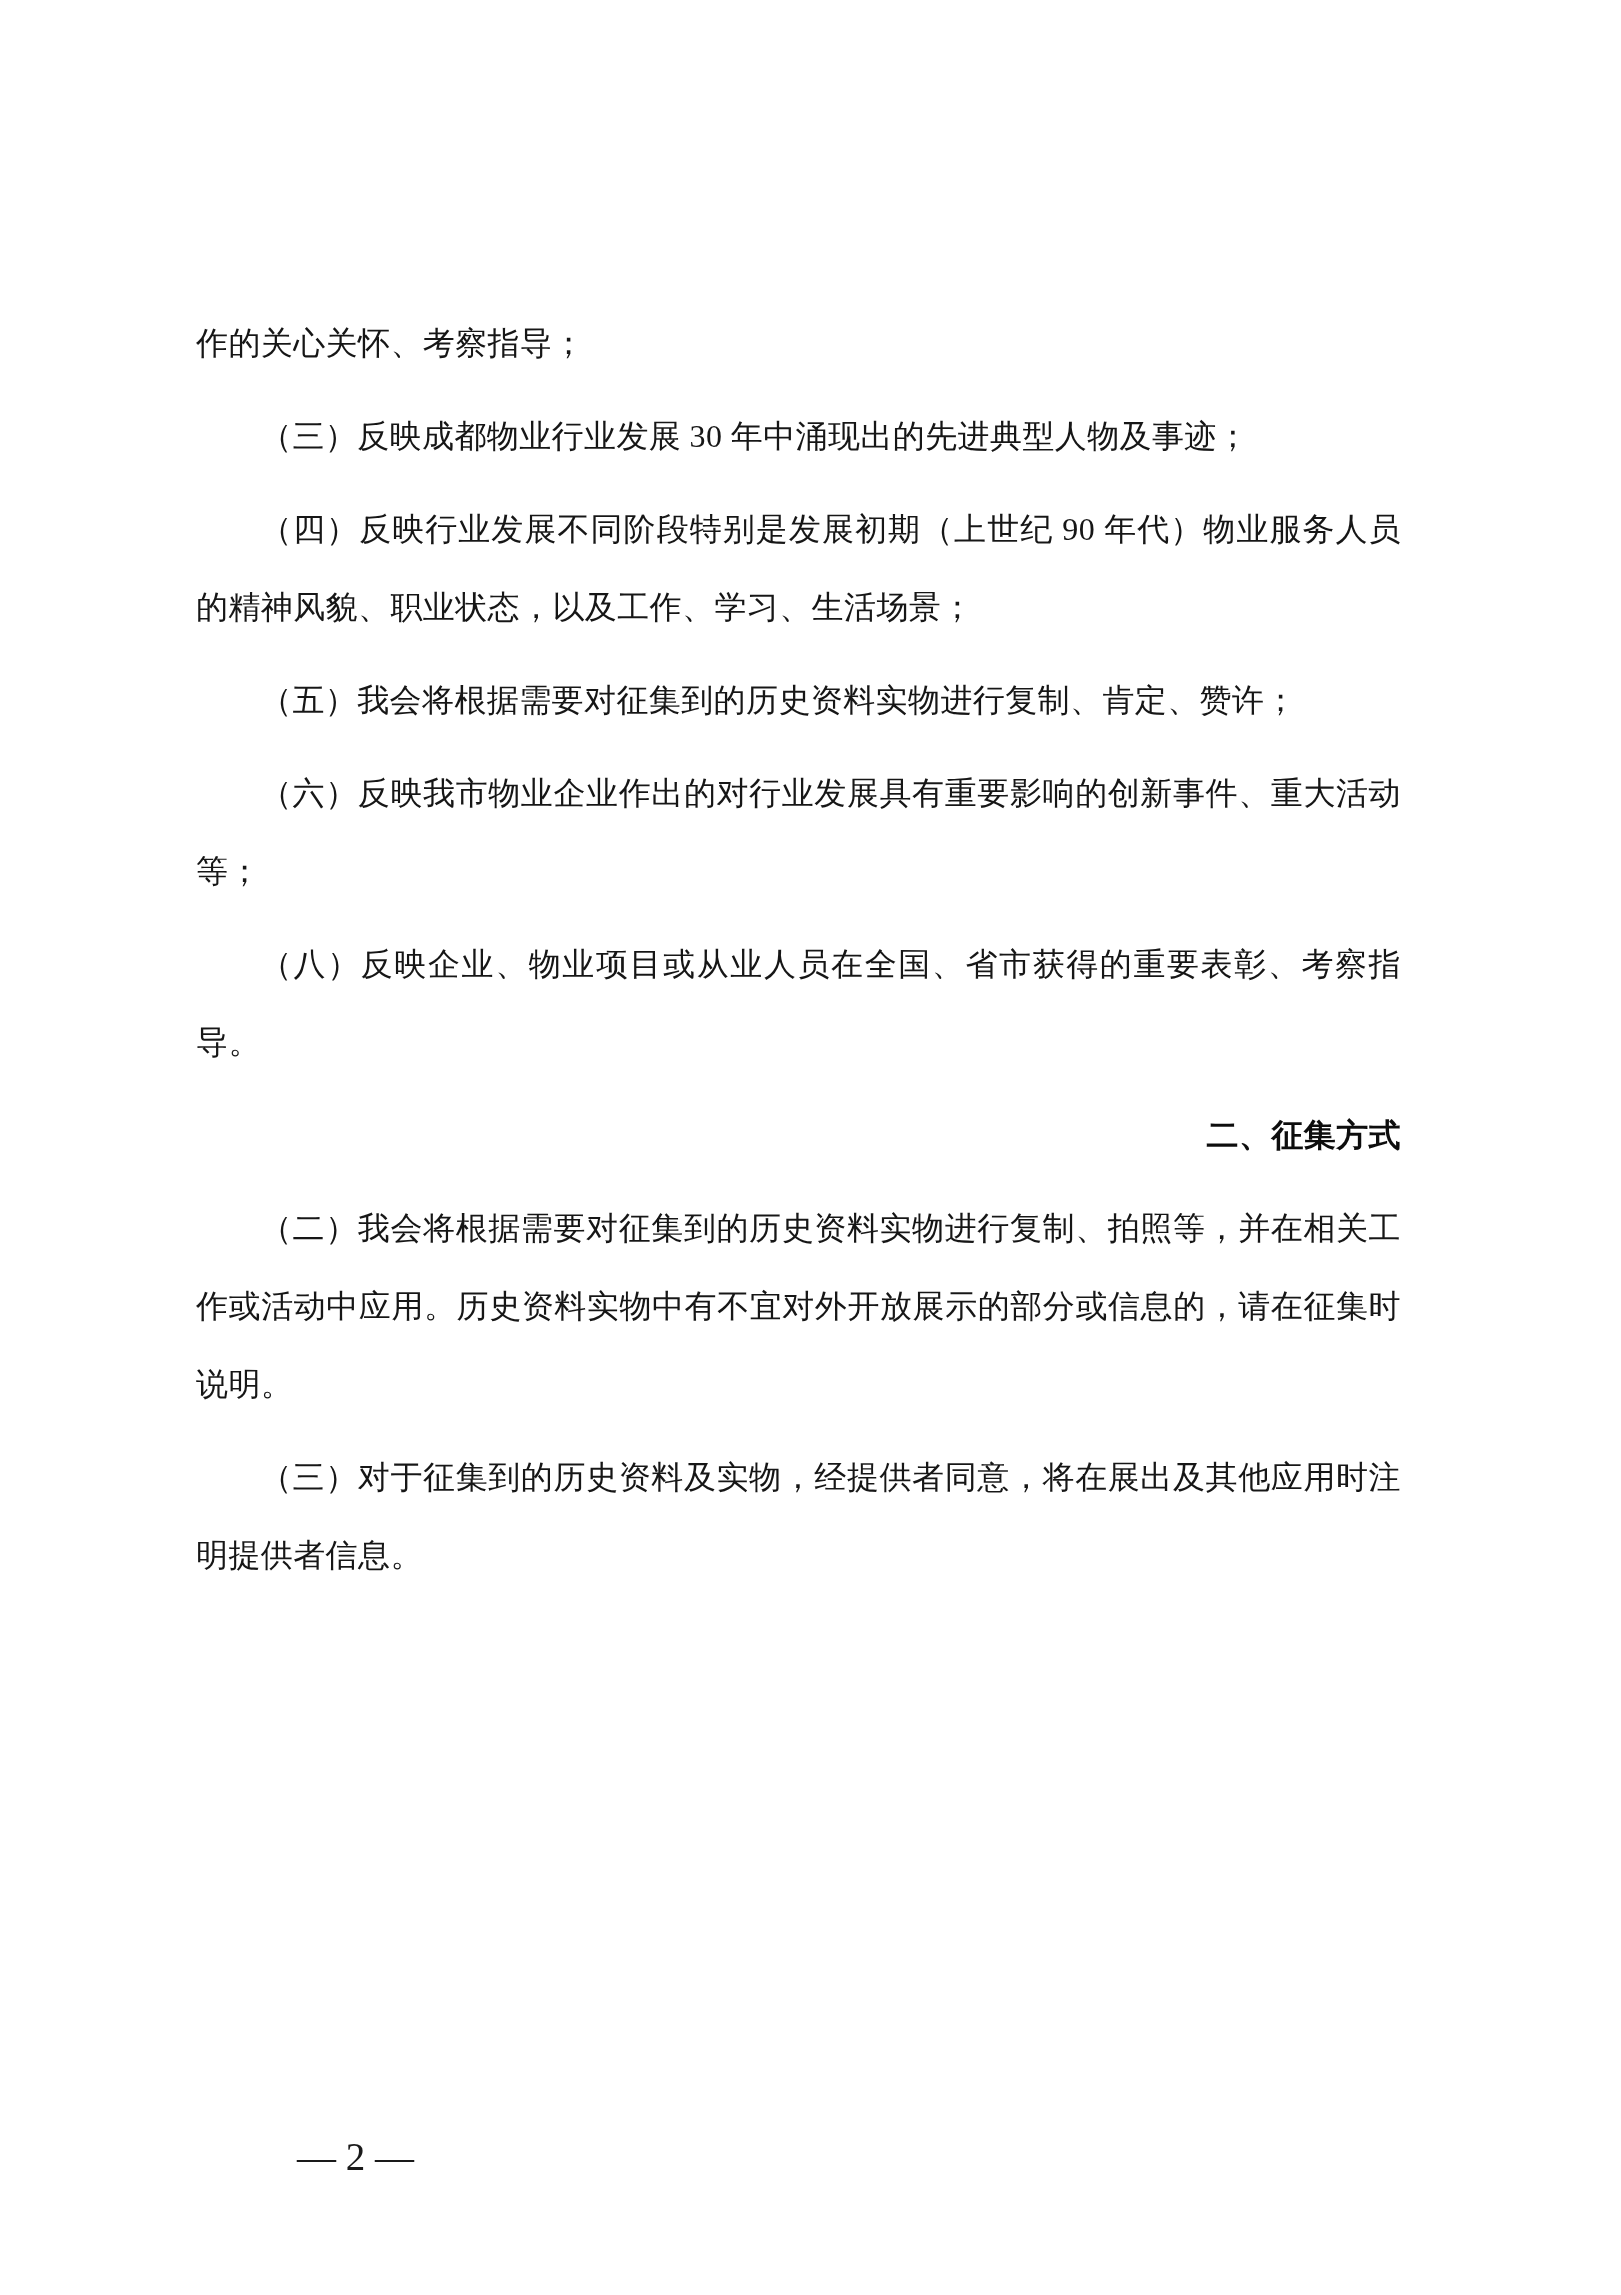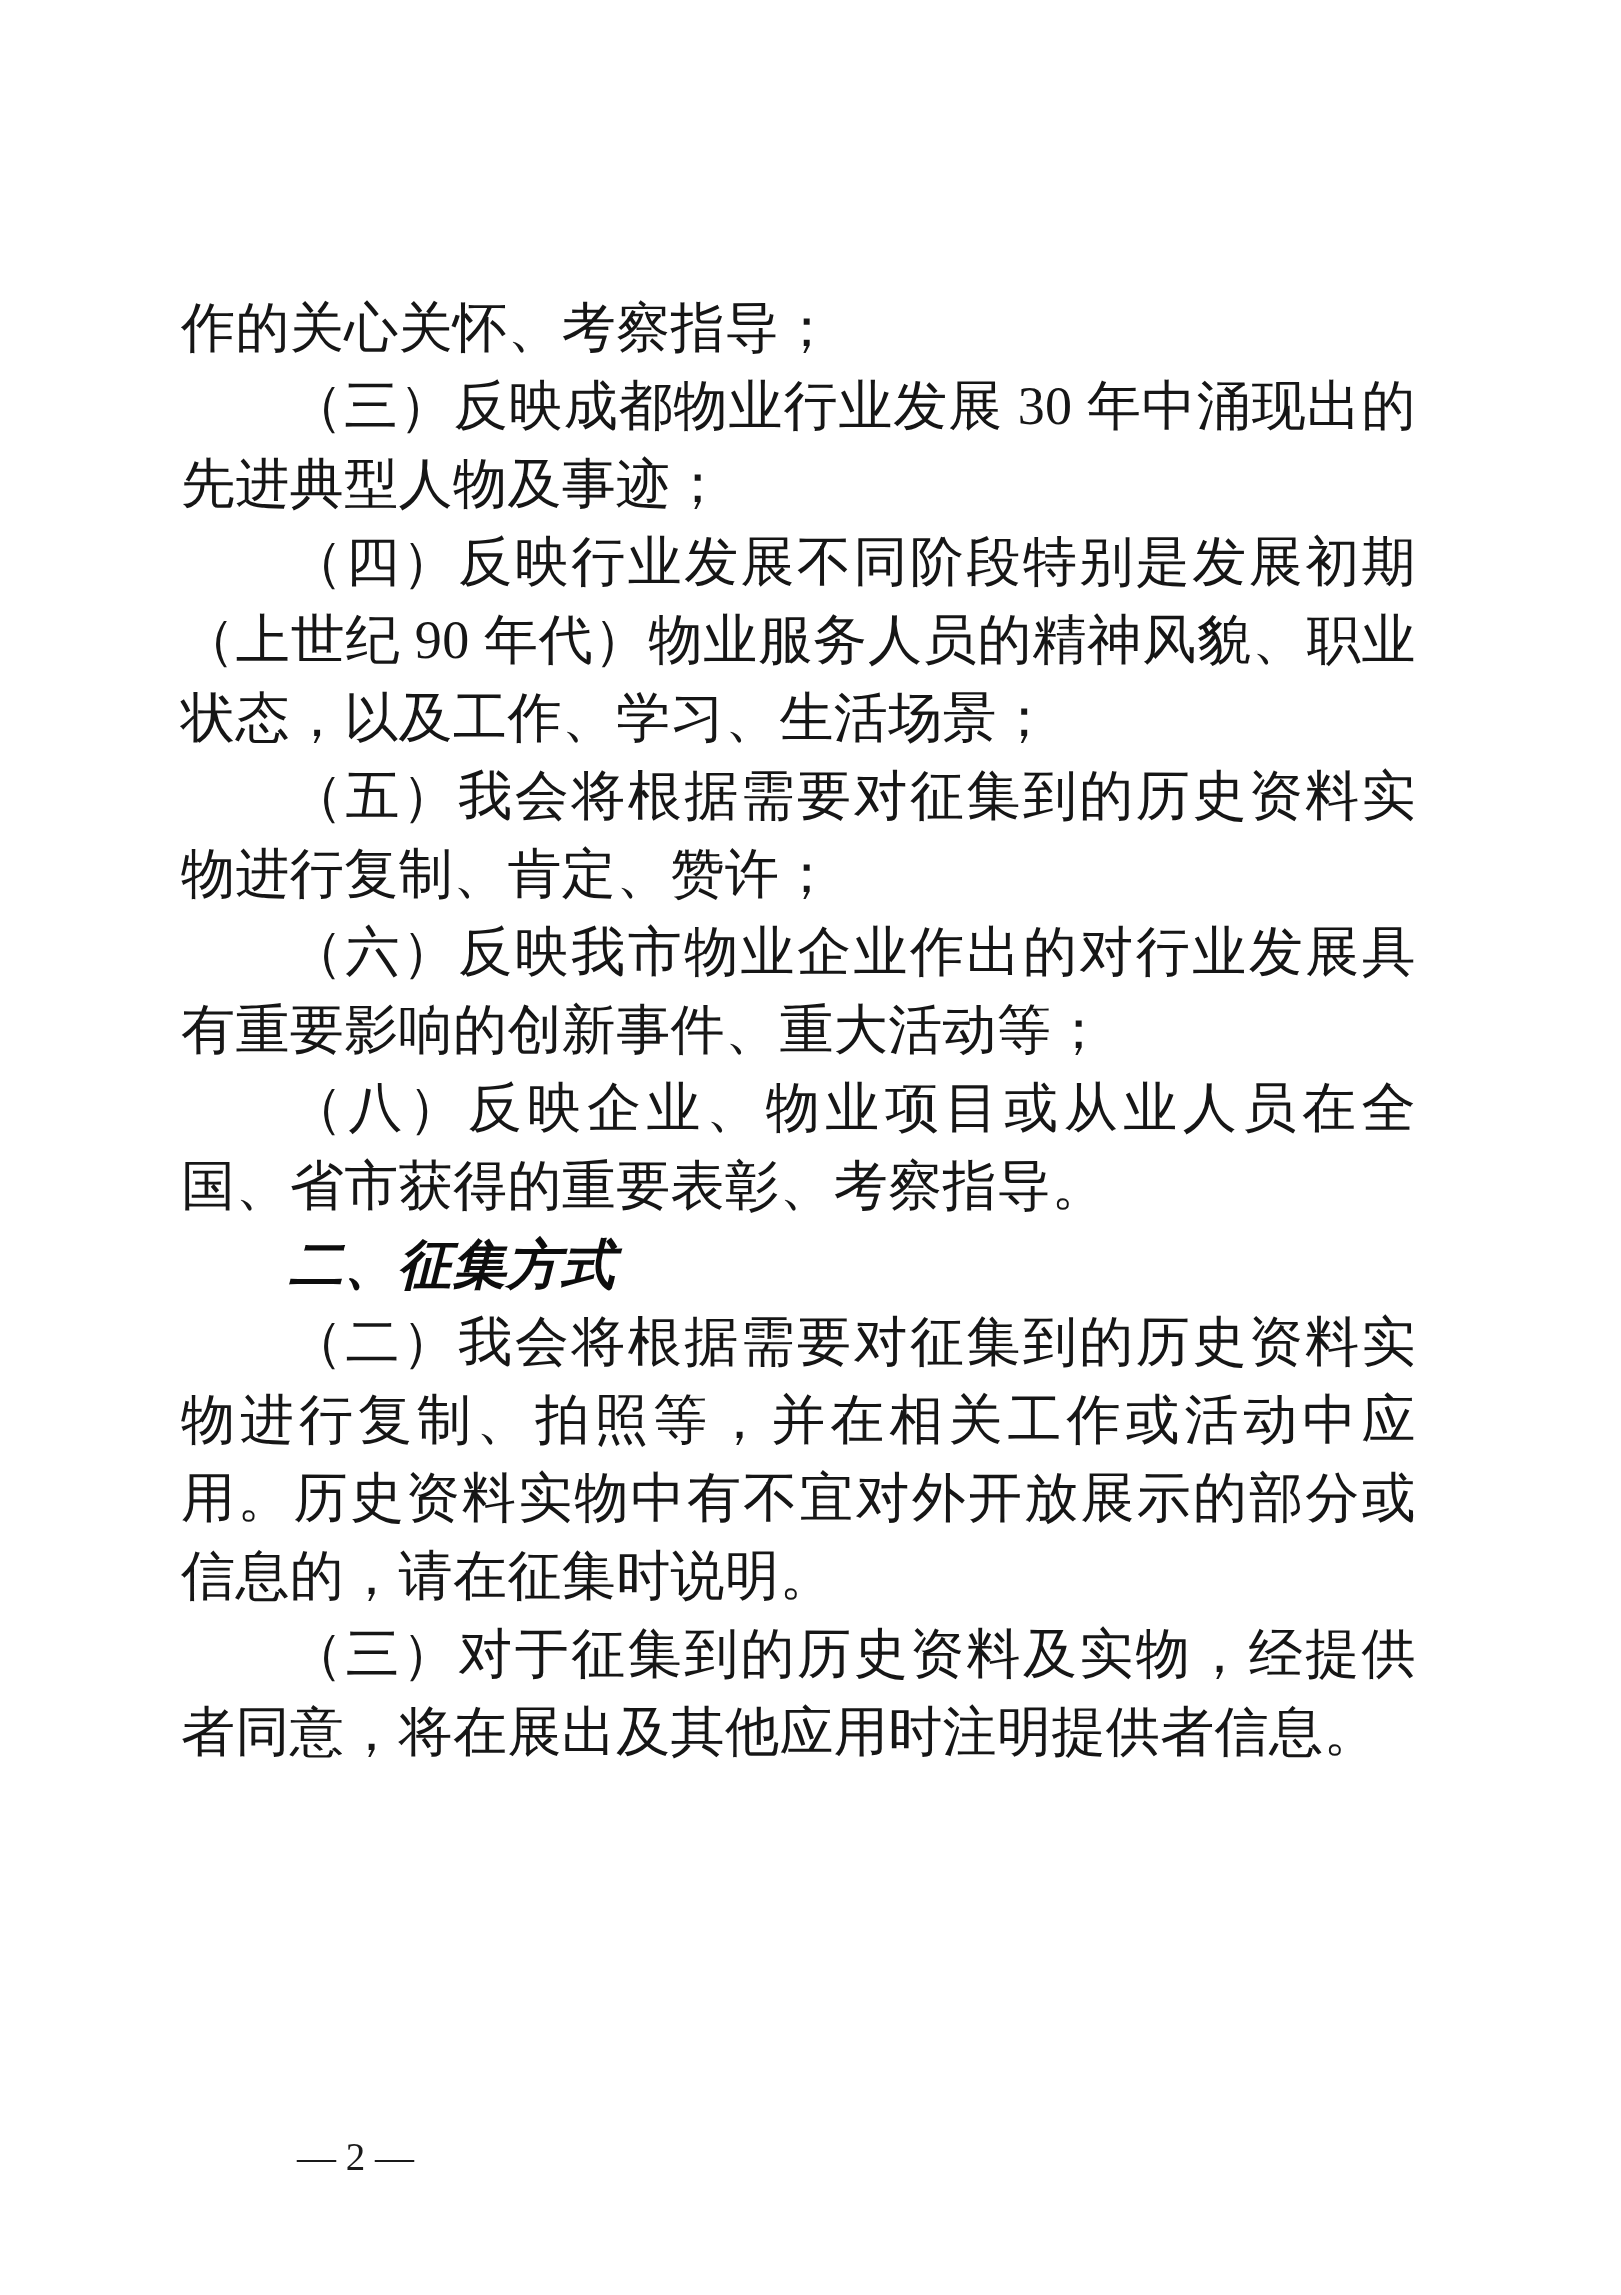--- a/index.html
+++ b/index.html
@@ -20,37 +20,36 @@
     inset: 0;
     background: #ffffff;
   }
   .content {
     position: absolute;
     left: 181px;
     top: 289px;
     width: 1235px;
   }
   .para {
-    margin: 0;
-    font-size: 54px;
+    margin: 15px;
+    font-size: 32px;
     line-height: 78px;
     text-align: justify;
     text-justify: inter-ideograph;
     letter-spacing: 0.4px;
     color: #161616;
   }
   .para.indent {
     text-indent: 2em;
   }
   .para.heading {
     font-family: "Liberation Sans", "DejaVu Sans", sans-serif;
     font-weight: bold;
-    text-align: left;
+    text-align: right;
     color: #0d0d0d;
-    font-style: italic;
   }
   .seg { font-weight: inherit; }
   .seg.bold {
     font-family: "Liberation Sans", "DejaVu Sans", sans-serif;
     font-weight: bold;
     color: #0d0d0d;
   }
   .footer {
     position: absolute;
     left: 258px;

